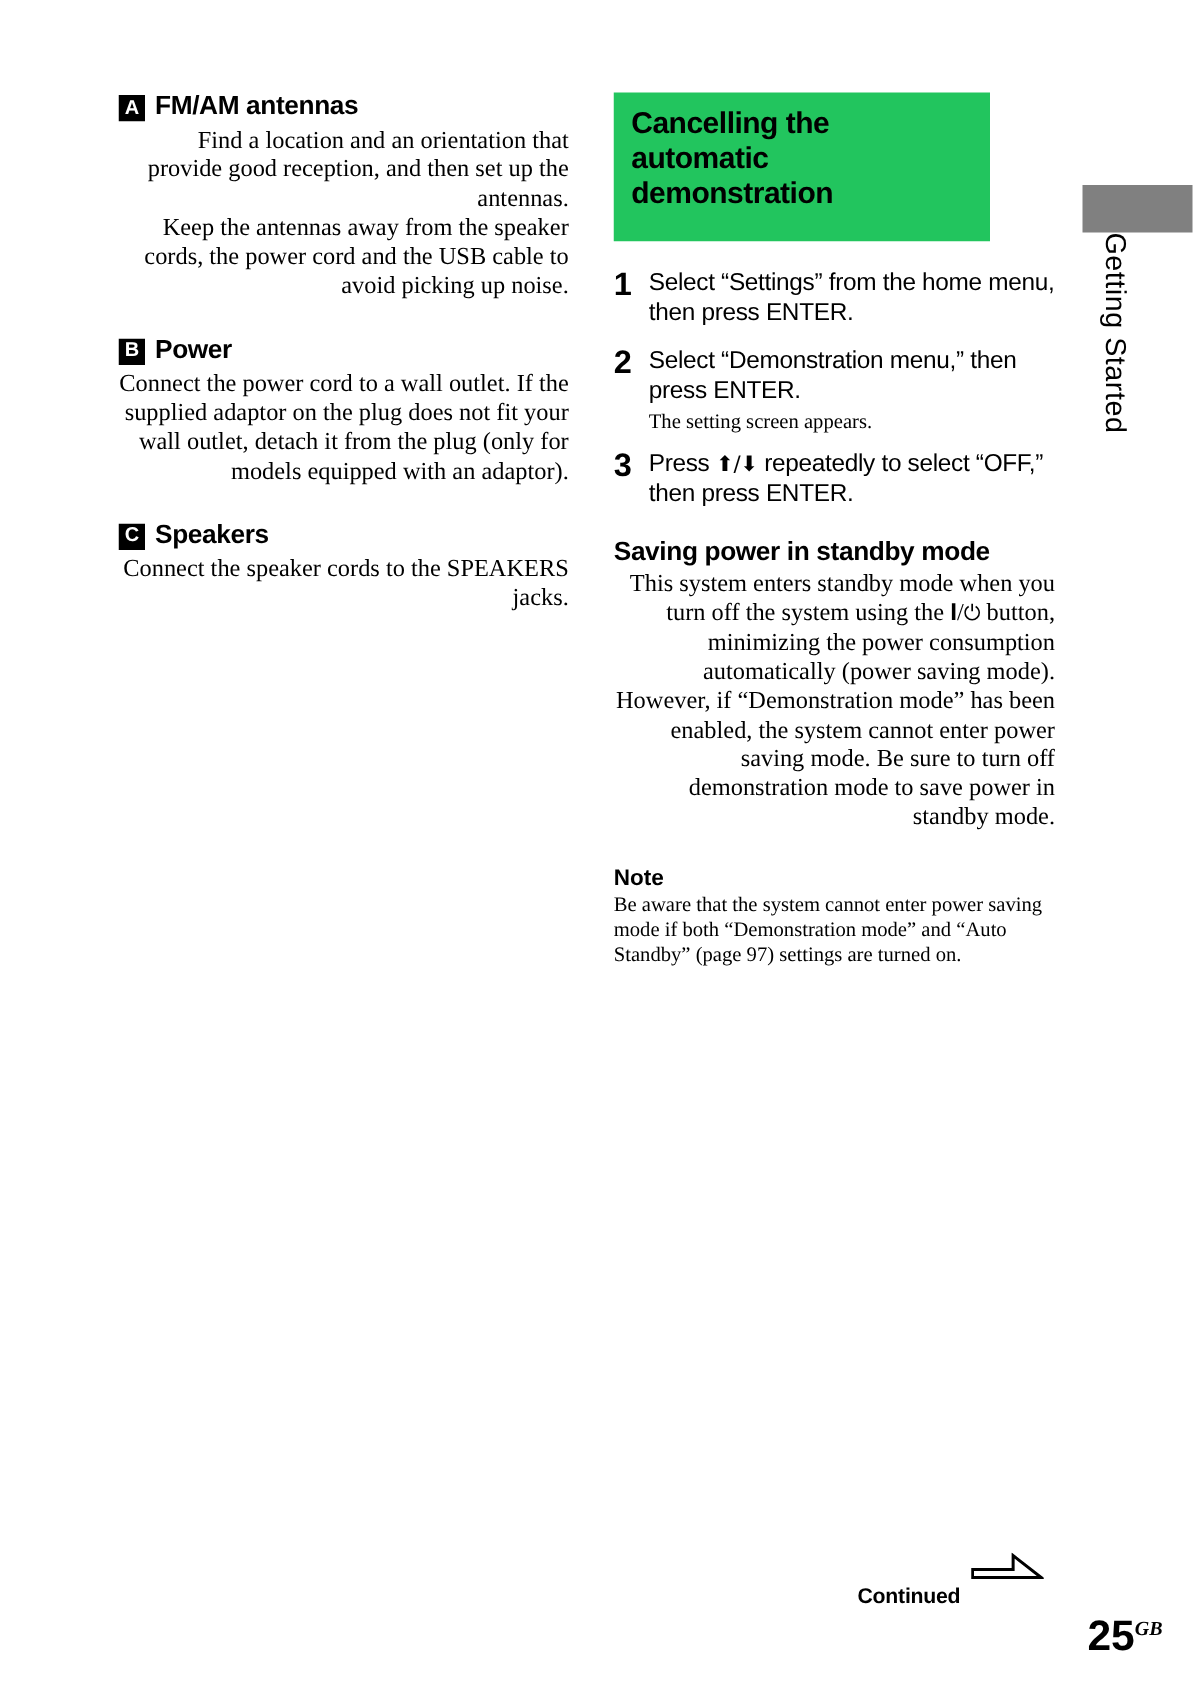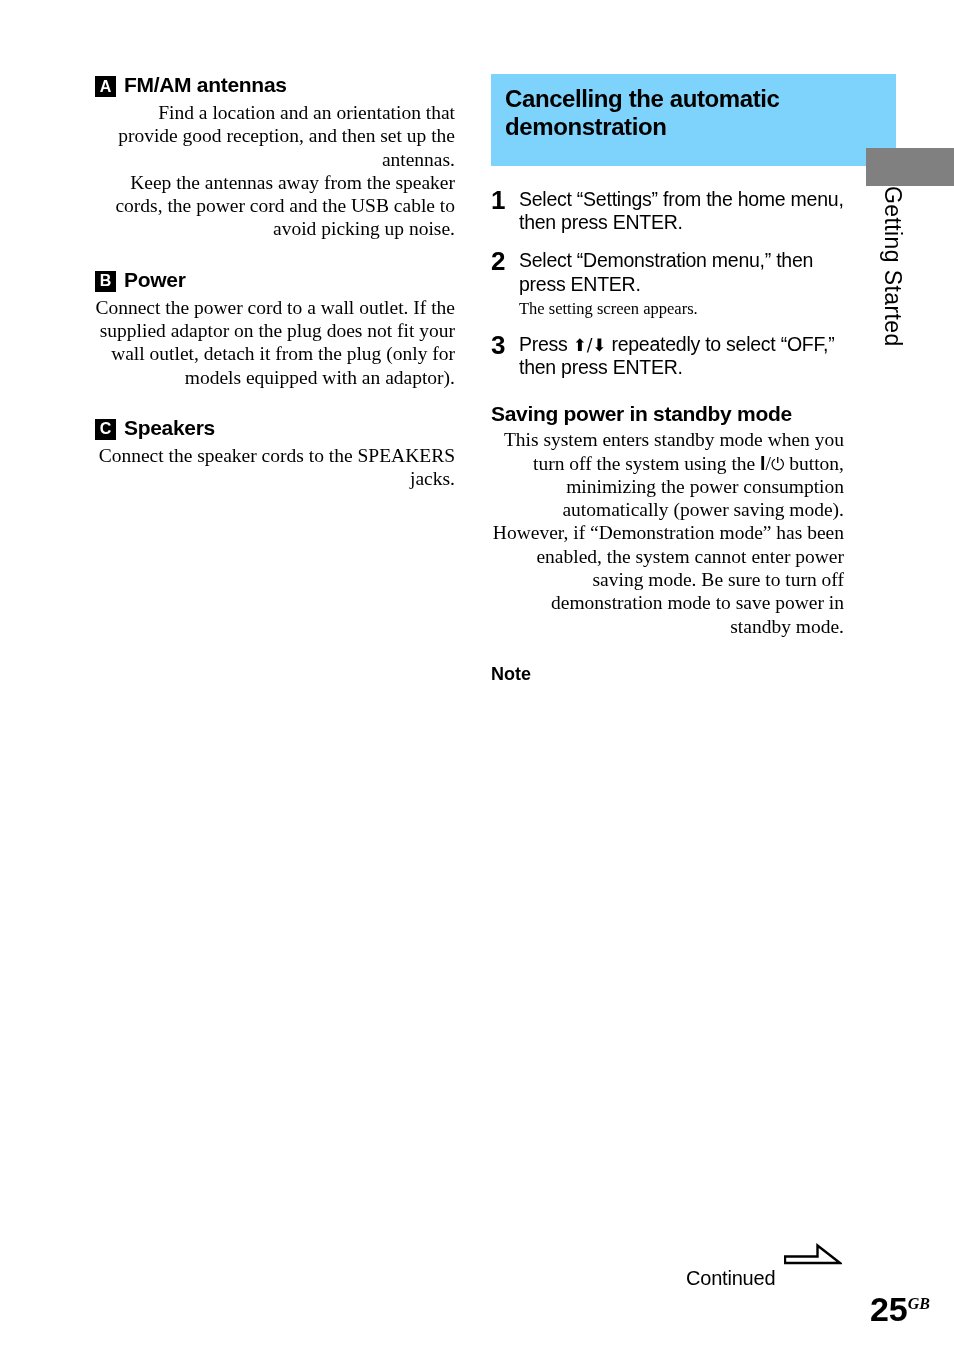--- a/index.html
+++ b/index.html
@@ -73,22 +73,22 @@
     font-family: "Liberation Serif", "DejaVu Serif", serif;
     font-size: 19.5px;
     line-height: 1.195;
     margin: 0;
     text-align: right;
   }
   .body-serif + .body-serif { margin-top: 0; }
 
   
   .banner {
-    background: #7dd3fc;
-    width: 405px;
+    background: #22c55e;
+    width: 301px;
     box-sizing: border-box;
     padding: 11px 14px 25px 14px;
     margin: 0 0 22px 0;
   }
   .banner-title {
     font-family: "Liberation Sans Narrow", "Liberation Sans", sans-serif;
     font-weight: bold;
     font-size: 24px;
     line-height: 1.16;
     letter-spacing: -0.4px;
@@ -196,22 +196,22 @@
   .footer-continued {
     position: absolute;
     left: 686px;
     top: 1220px;
     display: flex;
     align-items: center;
     gap: 9px;
   }
   .continued-label {
     font-family: "Liberation Sans Narrow", "Liberation Sans", sans-serif;
-    font-weight: normal;
-    font-size: 20px;
+    font-weight: bold;
+    font-size: 17px;
     letter-spacing: -0.2px;
     margin-top: 47px;
   }
   .cont-arrow { display: block; }
 
   .page-num {
     position: absolute;
     right: 24px;
     top: 1292px;
     font-family: "Liberation Sans", sans-serif;
@@ -287,20 +287,21 @@
           <p class="step-text"><span>Press </span><span class="arrow-glyph">⬆/⬇</span><span> repeatedly to select “OFF,” then press ENTER.</span></p>
         </div>
       </div>
 
     </div>
 
     <h3 class="subhead">Saving power in standby mode</h3>
     <p class="body-serif"><span>This system enters standby mode when you turn off the system using the </span><span class="pwr-i">I</span><span>/</span><span class="pwr">⏻</span><span> button, minimizing the power consumption automatically (power saving mode). However, if “Demonstration mode” has been enabled, the system cannot enter power saving mode. Be sure to turn off demonstration mode to save power in standby mode.</span></p>
 
     <h4 class="note-head">Note</h4>
+    <p class="note-body">Be aware that the system cannot enter power saving mode if both “Demonstration mode” and “Auto Standby” (page 97) settings are turned on.</p>
 
   </div>
 
   <div class="tab-block"></div>
   <div class="tab-text">Getting Started</div>
 
   <div class="footer-continued">
     <span class="continued-label">Continued</span>
     <svg class="cont-arrow" width="58" height="24" viewBox="0 0 58 24">
       <path d="M1,13.5 L1,20 L36,20 L56,20 L33.5,2.5 L33.5,13.5 Z" fill="#ffffff" stroke="#000000" stroke-width="2.4" stroke-linejoin="miter"></path>

